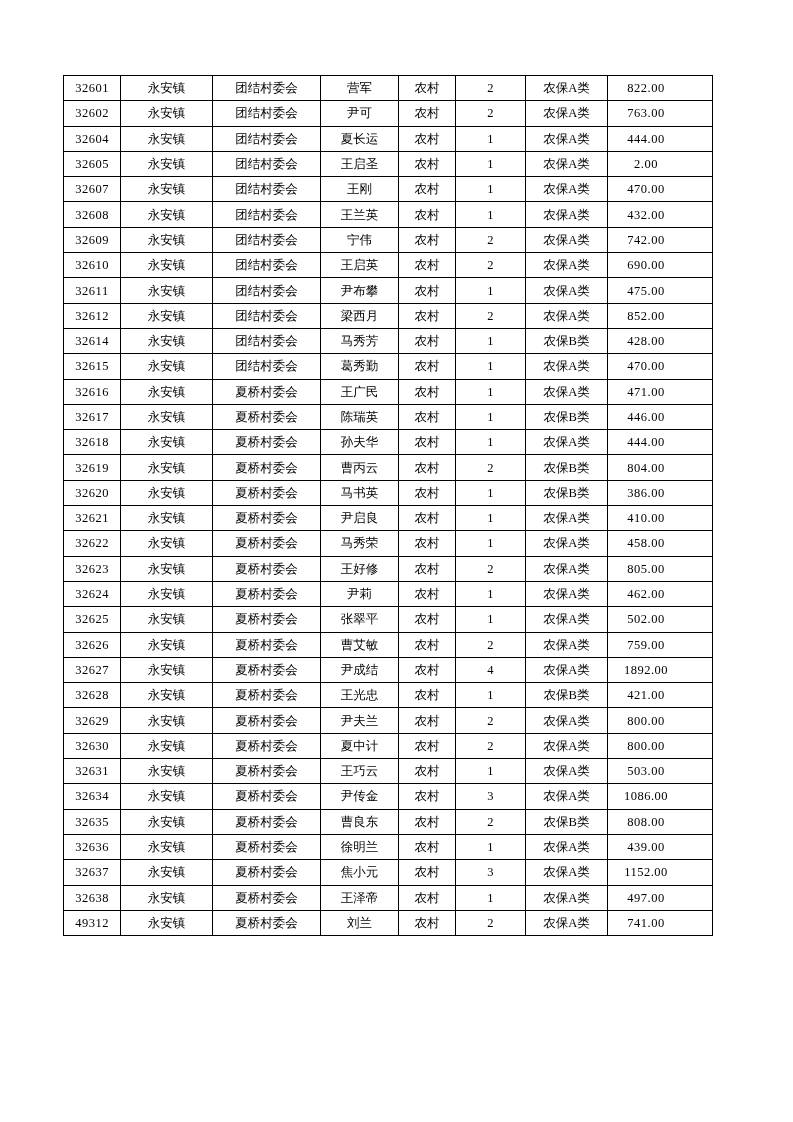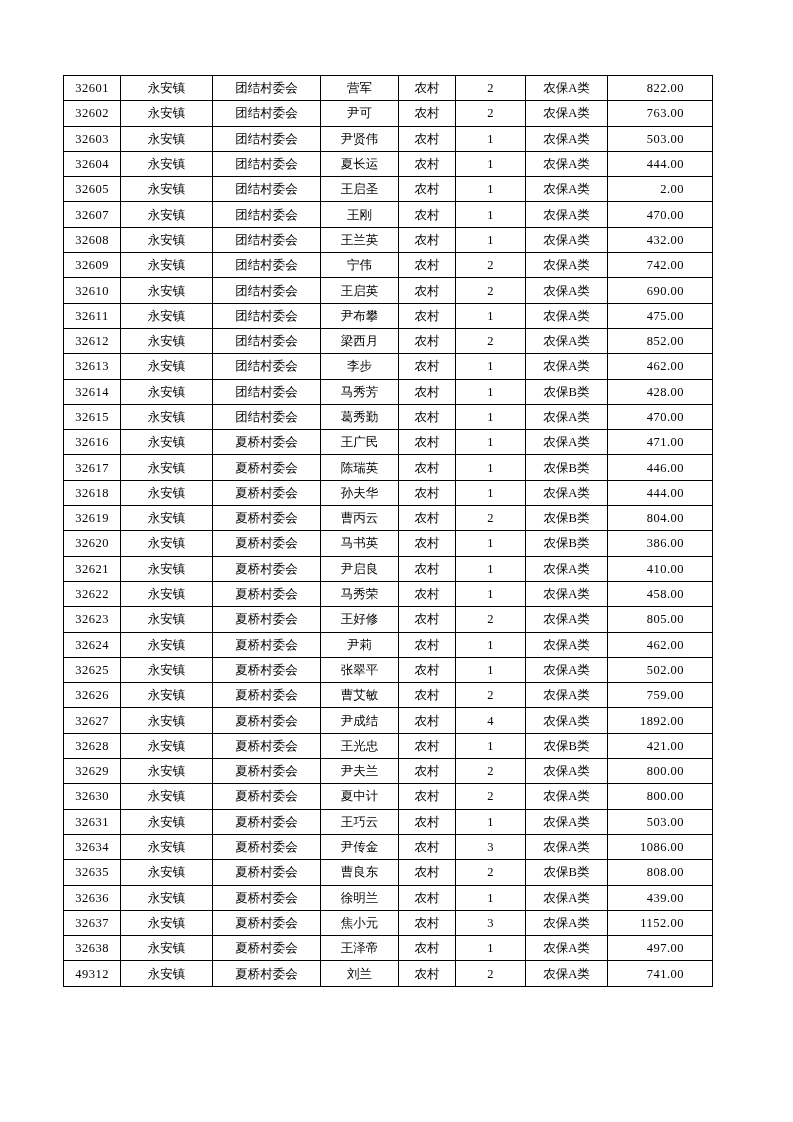--- a/index.html
+++ b/index.html
@@ -33,21 +33,21 @@
     height: 24.3px;
     font-size: 12.5px;
     line-height: 24px;
     text-align: center;
     padding: 0;
     white-space: nowrap;
     overflow: hidden;
     color: #000000;
   }
   table.data-table td.col-amount {
-    text-align: right;
+    text-align: center;
     padding-right: 28px;
     letter-spacing: 0.5px;
   }
   table.data-table td.col-id,
   table.data-table td.col-count {
     letter-spacing: 0.5px;
   }
 </style>
 </head>
 <body>
@@ -79,30 +79,20 @@
           <td class="col-id">32602</td>
           <td class="col-town">永安镇</td>
           <td class="col-village">团结村委会</td>
           <td class="col-name">尹可</td>
           <td class="col-area_type">农村</td>
           <td class="col-count">2</td>
           <td class="col-category">农保A类</td>
           <td class="col-amount">763.00</td>
         </tr>
         <tr>
-          <td class="col-id">32603</td>
-          <td class="col-town">永安镇</td>
-          <td class="col-village">团结村委会</td>
-          <td class="col-name">尹贤伟</td>
-          <td class="col-area_type">农村</td>
-          <td class="col-count">1</td>
-          <td class="col-category">农保A类</td>
-          <td class="col-amount">503.00</td>
-        </tr>
-        <tr>
           <td class="col-id">32604</td>
           <td class="col-town">永安镇</td>
           <td class="col-village">团结村委会</td>
           <td class="col-name">夏长运</td>
           <td class="col-area_type">农村</td>
           <td class="col-count">1</td>
           <td class="col-category">农保A类</td>
           <td class="col-amount">444.00</td>
         </tr>
         <tr>
@@ -167,30 +157,20 @@
         </tr>
         <tr>
           <td class="col-id">32612</td>
           <td class="col-town">永安镇</td>
           <td class="col-village">团结村委会</td>
           <td class="col-name">梁西月</td>
           <td class="col-area_type">农村</td>
           <td class="col-count">2</td>
           <td class="col-category">农保A类</td>
           <td class="col-amount">852.00</td>
-        </tr>
-        <tr>
-          <td class="col-id">32613</td>
-          <td class="col-town">永安镇</td>
-          <td class="col-village">团结村委会</td>
-          <td class="col-name">李步</td>
-          <td class="col-area_type">农村</td>
-          <td class="col-count">1</td>
-          <td class="col-category">农保A类</td>
-          <td class="col-amount">462.00</td>
         </tr>
         <tr>
           <td class="col-id">32614</td>
           <td class="col-town">永安镇</td>
           <td class="col-village">团结村委会</td>
           <td class="col-name">马秀芳</td>
           <td class="col-area_type">农村</td>
           <td class="col-count">1</td>
           <td class="col-category">农保B类</td>
           <td class="col-amount">428.00</td>

